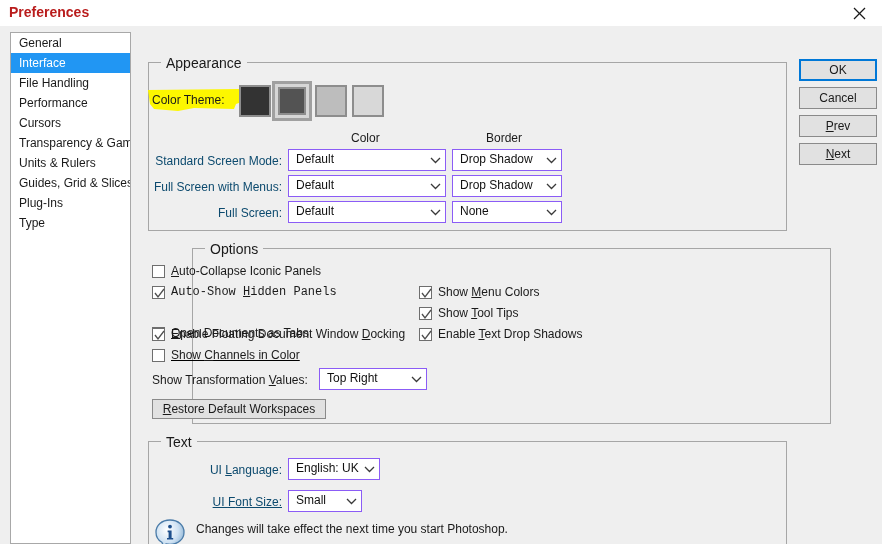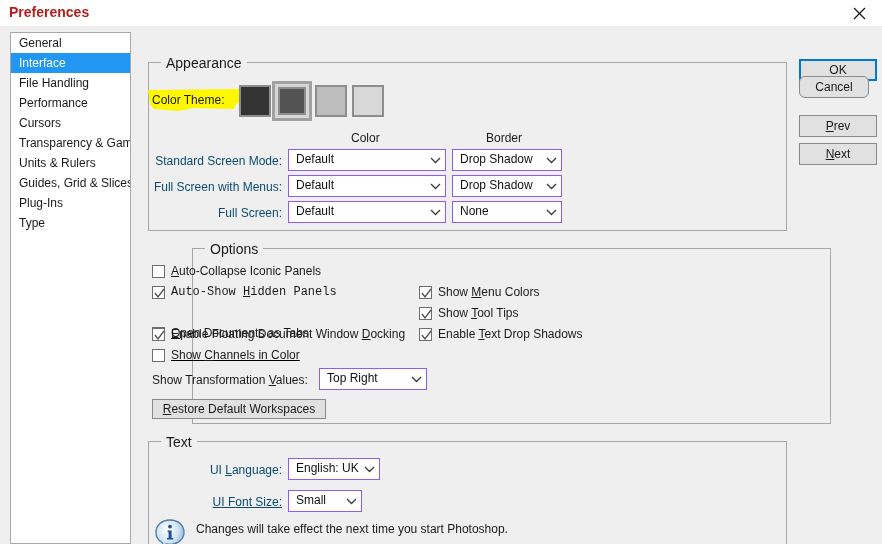--- a/index.html
+++ b/index.html
@@ -156,21 +156,21 @@
     display:flex;align-items:center;justify-content:center;
     cursor:default;
     font-family:"Liberation Sans", sans-serif;
   }
   .pushbtn.focus{
     border:2px solid #0078d7;
   }
 
   
   #btn-ok    {left:799px;top:33px;width:78px;height:22px;}
-  #btn-cancel{left:799px;top:50px;width:70px;height:22px;border-radius:6px;}
+  #btn-cancel{left:799px;top:61px;width:78px;height:22px;}
   #btn-prev  {left:799px;top:89px;width:78px;height:22px;}
   #btn-next  {left:799px;top:117px;width:78px;height:22px;}
 
   
   #info-icon{position:absolute;left:153px;top:492px;width:34px;height:36px;}
 </style>
 </head>
 <body>
 
 <div id="titlebar">

